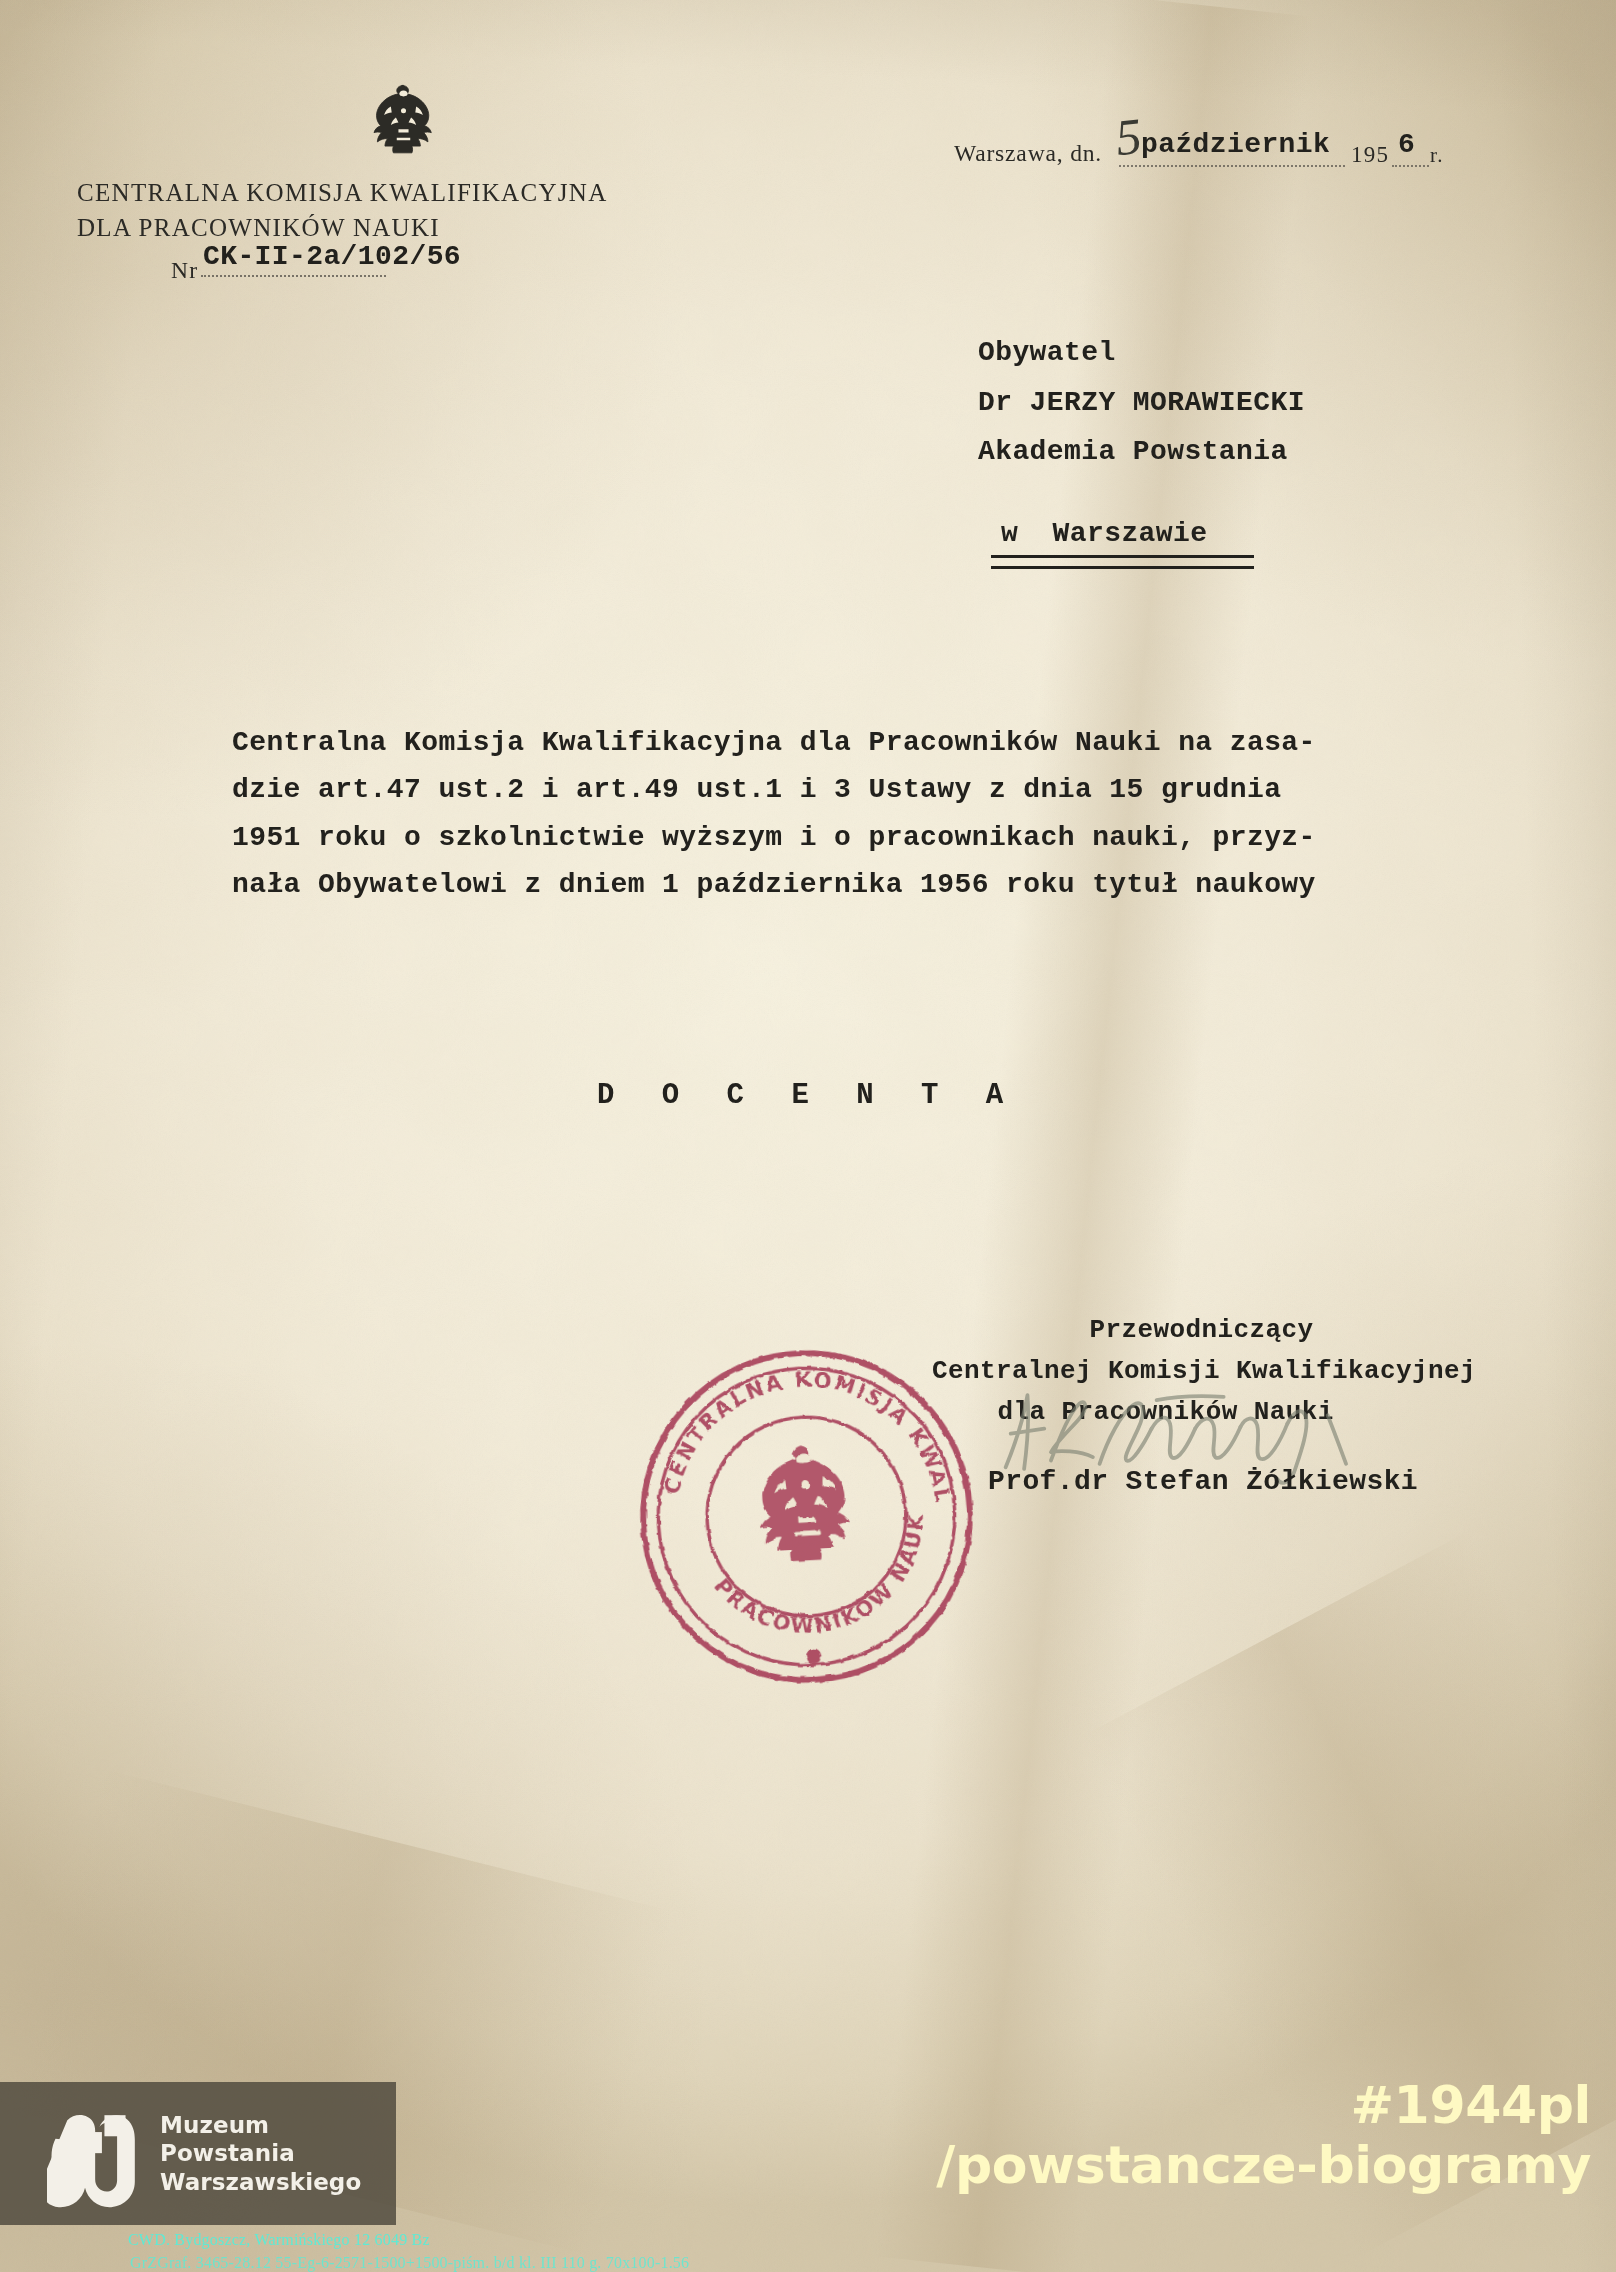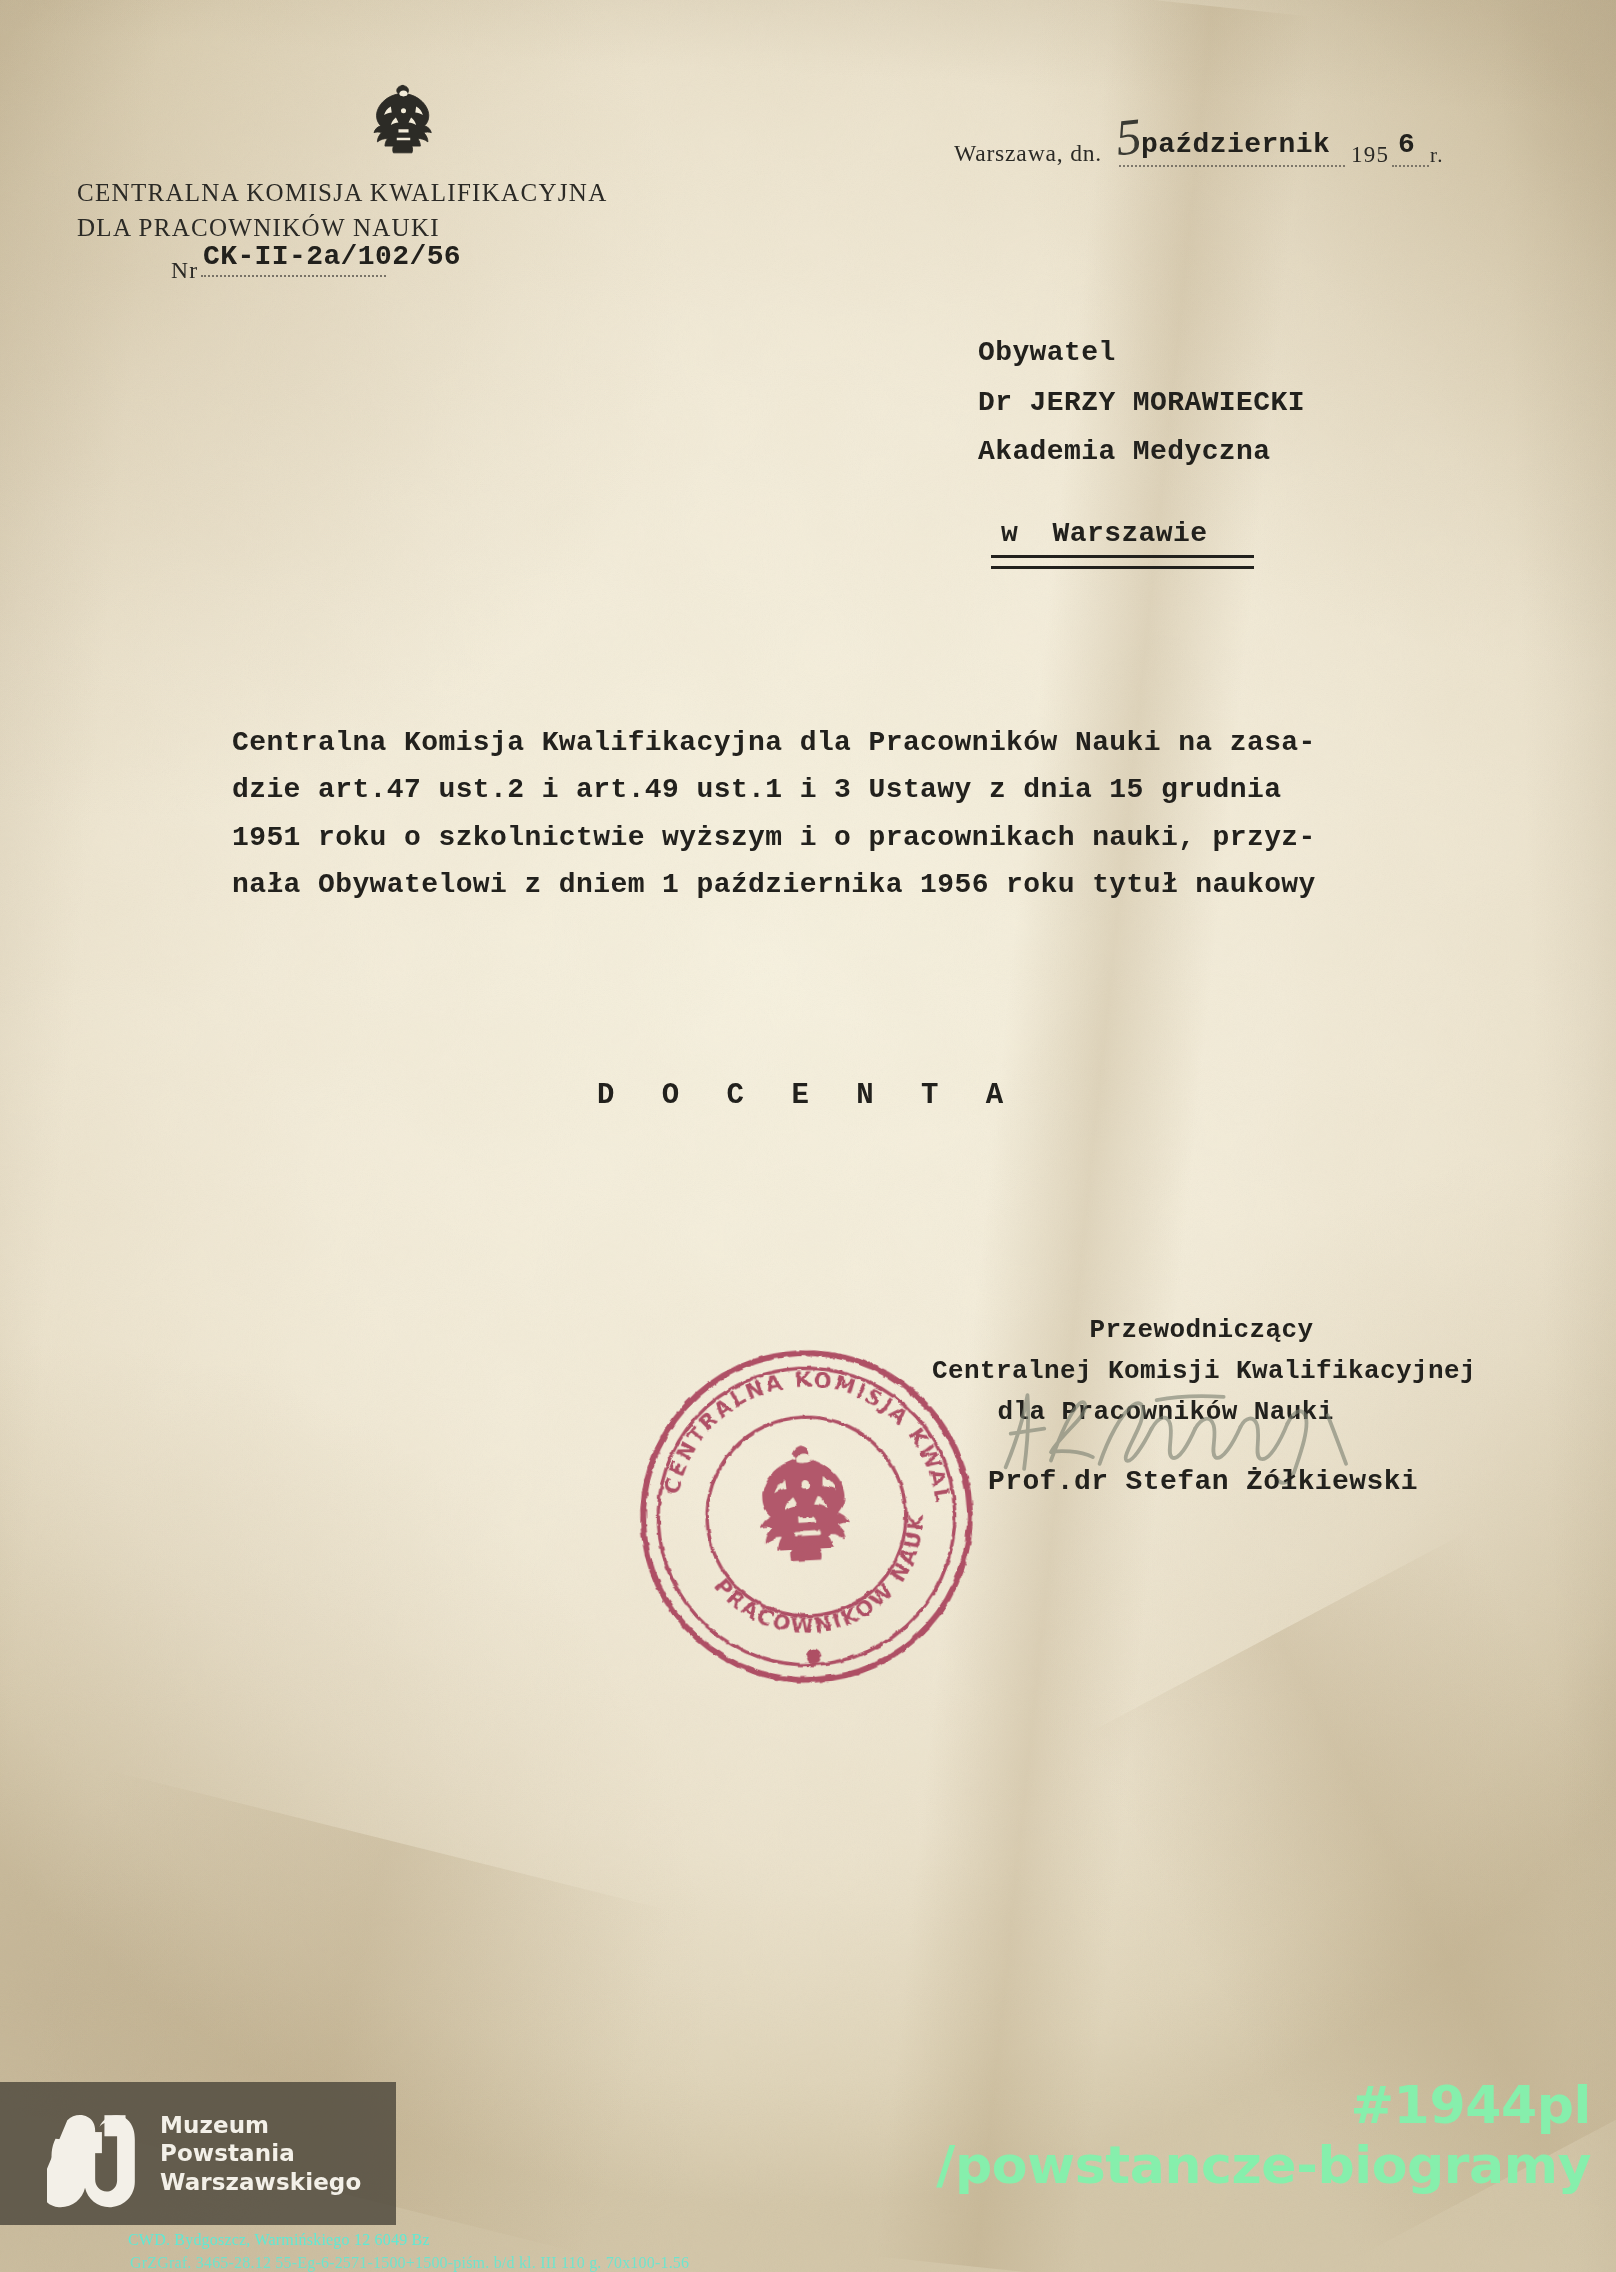--- a/index.html
+++ b/index.html
@@ -118,21 +118,21 @@
     font-size: 23px;
     line-height: 1.22;
     letter-spacing: 0.1px;
   }
 
   #site-tag {
     position: absolute;
     right: 25px;
     top: 2079px;
     text-align: right;
-    color: #86efac;
+    color: #fef9c3;
     font-family: "DejaVu Sans", sans-serif;
     font-weight: 700;
     line-height: 1.0;
   }
   #site-tag .l1 { font-size: 52px; letter-spacing: -0.4px; }
   #site-tag .l2 { font-size: 52px; letter-spacing: -0.4px; margin-top: 8.4px; }
 
   .imprint {
     position: absolute;
     font-family: "Liberation Serif", serif;
@@ -199,21 +199,21 @@
   <span class="letterhead" style="position:absolute; left:397px; top:11.8px; font-size:23px;">195</span>
   <span class="type" style="position:absolute; left:444px; top:3.4px; font-size:28px;">6</span>
   <span class="letterhead" style="position:absolute; left:476px; top:13.5px; font-size:21px;">r.</span>
   <span style="position:absolute; left:165px; top:39px; width:226px; border-bottom:2.5px dotted #55514a; opacity:.7;"></span>
   <span style="position:absolute; left:438px; top:39px; width:37px; border-bottom:2.5px dotted #55514a; opacity:.7;"></span>
 </div>
 
 <div class="layer" style="left:970px; top:337px;">
   <div class="type" style="font-size:28px; margin-bottom:18.5px;">Obywatel</div>
   <div class="type" style="font-size:28px; margin-bottom:18.5px;">Dr JERZY MORAWIECKI</div>
-  <div class="type" style="font-size:28px;">Akademia Medyczna</div>
+  <div class="type" style="font-size:28px;">Akademia Powstania</div>
 </div>
 
 <div class="layer" style="left:993px; top:518px;">
   <span class="type" style="font-size:28px;">w  Warszawie</span>
   <span style="position:absolute; left:-10px; top:37px; width:263px; height:8.4px;
                border-top:3.4px solid #22211d; border-bottom:3.4px solid #22211d;"></span>
 </div>
 
 <div class="layer" style="left:224px; top:729px;">
   <div class="type" style="font-size:28px; line-height:1.0; margin-bottom:19.4px;">Centralna Komisja Kwalifikacyjna dla Pracowników Nauki na zasa-</div>

